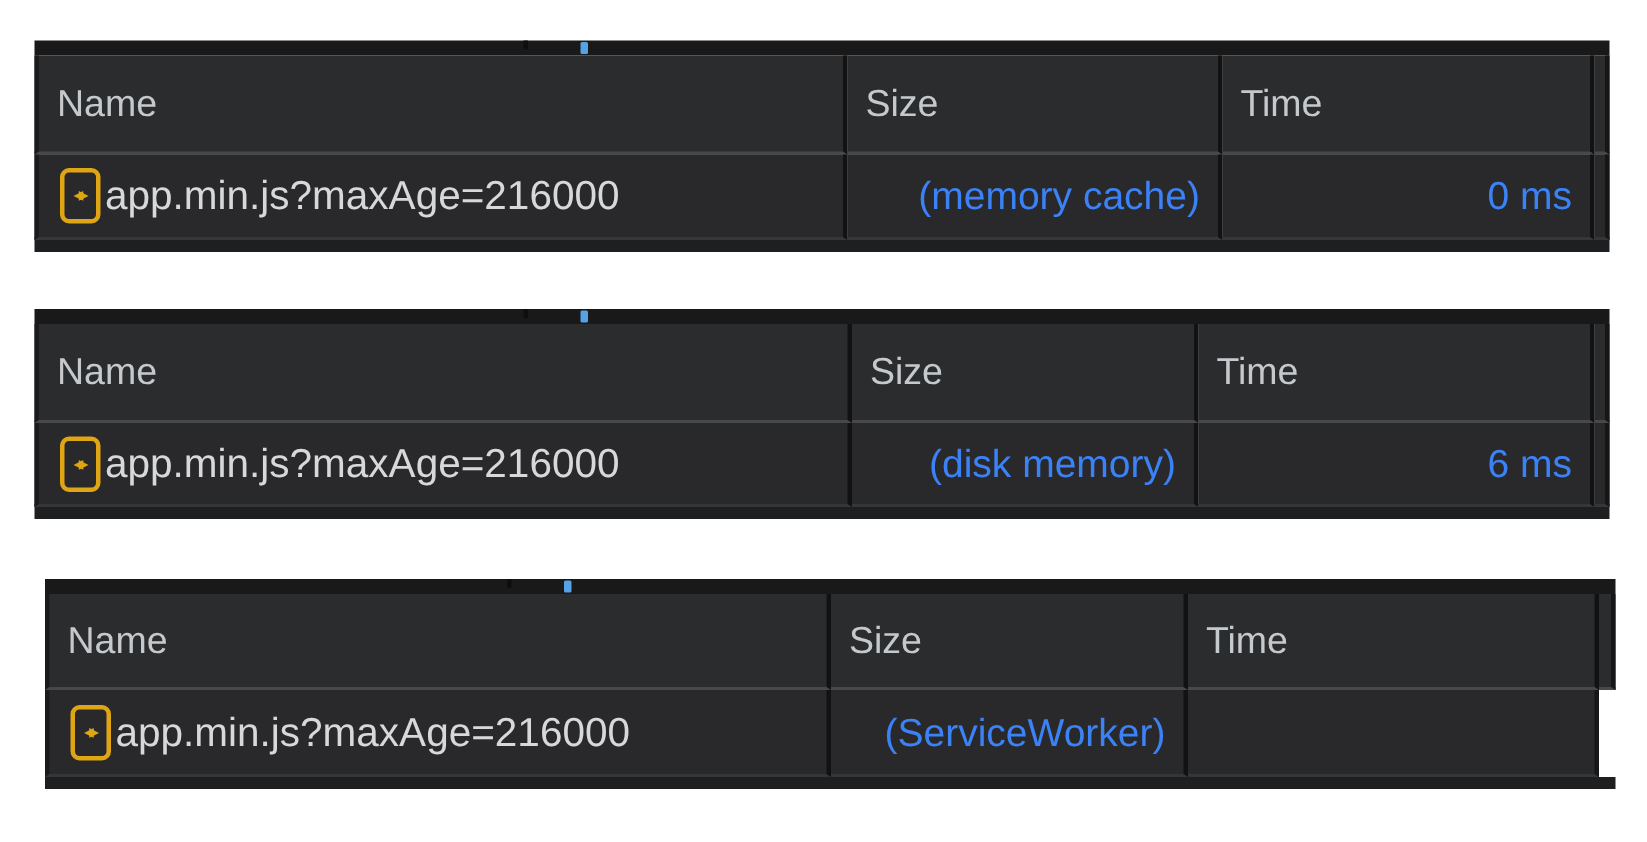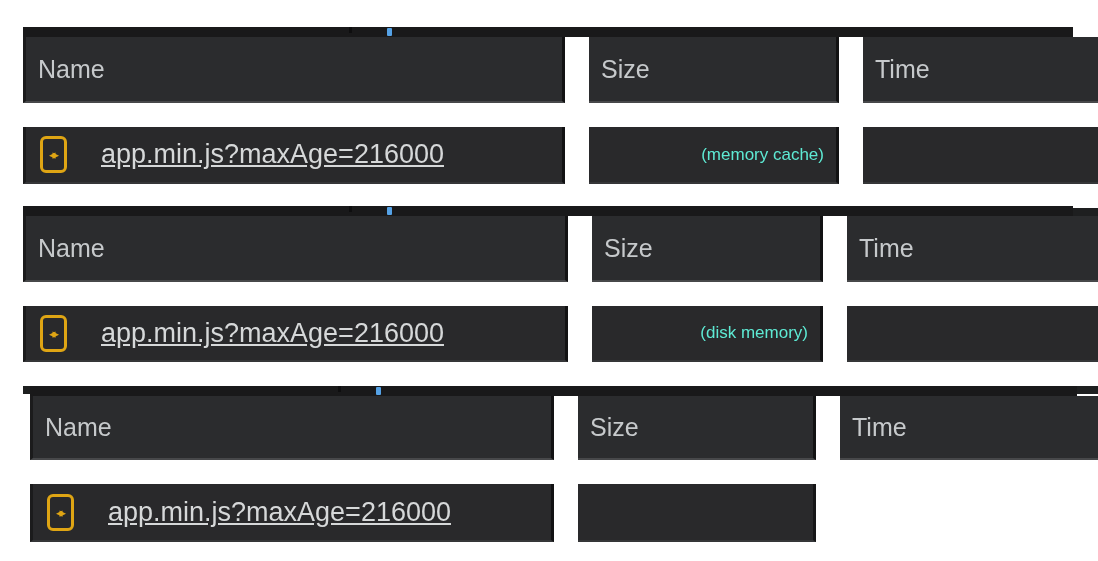--- a/index.html
+++ b/index.html
@@ -15,37 +15,36 @@
   .t3{left:30px;top:386px;width:1047px;--c1:524px;--c2:238px;--c3:274px;--c4:11px;--rh:64px;--rr:58px;--rp:8px;--tick:346px;}
 
   .strip{position:relative;height:10px;background:#19191a;width:100%;}
   .strip .notch{position:absolute;top:0;left:calc(var(--tick) - 38px);width:3px;height:6px;background:#0e0e0f;}
   .strip .bluetick{position:absolute;top:1px;left:var(--tick);width:5px;height:8px;background:#55a2e6;border-radius:1px;}
 
   .grid{
     display:grid;
     grid-template-columns:var(--c1) var(--c2) var(--c3) var(--c4);
     grid-template-rows:var(--rh) var(--rr) var(--rp);
-    gap:24px;
   }
   .cell{box-sizing:border-box;display:flex;align-items:center;overflow:hidden;white-space:nowrap;}
   .hcell{
     background:#2b2c2e;color:#c6c9cb;font-size:25px;
     border-bottom:2px solid #47484a;border-right:3px solid #121213;
     padding-left:12px;
   }
   .rcell{
-    background:#29292b;color:#5eead4;font-size:17px;
+    background:#29292b;color:#3b82f6;font-size:26px;
     border-bottom:2px solid #353638;border-right:3px solid #121213;
   }
   .edge-l{border-left:3px solid #1b1b1c;}
   .gutter{border-right:3px solid #161617;padding:0;}
   .val{justify-content:flex-end;padding-right:12px;}
   .namecell{padding-left:14px;color:#d6d8d9;font-size:27px;}
-  .nametext{margin-left:34px;text-decoration:underline;}
+  .nametext{margin-left:3px;}
   .fileicon{
     box-sizing:border-box;flex:0 0 auto;width:27px;height:37px;
     border:3px solid #dfa514;border-radius:6px;
     display:flex;align-items:center;justify-content:center;
   }
   .glyph{
     font-family:"DejaVu Sans", sans-serif;
     font-size:13px;font-weight:bold;color:#dfa514;
     letter-spacing:-3px;line-height:1;transform:translateX(-1px);
   }
@@ -73,20 +72,23 @@
 
     <div class="cell rcell namecell edge-l">
       <span class="fileicon">
           <span class="glyph">◂▸</span>
         </span>
       <span class="nametext">app.min.js?maxAge=216000</span>
     </div>
     <div class="cell rcell val">
         <span>(memory cache)</span>
       </div>
+    <div class="cell rcell val">
+        <span>0 ms</span>
+      </div>
     <div class="cell rcell gutter"></div>
 
     <div class="partial"></div>
   </div>
 </section>
 
 <section class="nettable t2">
   <div class="strip">
     <span class="notch"></span>
     <span class="bluetick"></span>
@@ -105,20 +107,23 @@
 
     <div class="cell rcell namecell edge-l">
       <span class="fileicon">
           <span class="glyph">◂▸</span>
         </span>
       <span class="nametext">app.min.js?maxAge=216000</span>
     </div>
     <div class="cell rcell val">
         <span>(disk memory)</span>
       </div>
+    <div class="cell rcell val">
+        <span>6 ms</span>
+      </div>
     <div class="cell rcell gutter"></div>
 
     <div class="partial"></div>
   </div>
 </section>
 
 <section class="nettable t3">
   <div class="strip">
     <span class="notch"></span>
     <span class="bluetick"></span>
@@ -134,17 +139,20 @@
         <span>Time</span>
       </div>
     <div class="cell hcell gutter"></div>
 
     <div class="cell rcell namecell edge-l">
       <span class="fileicon">
           <span class="glyph">◂▸</span>
         </span>
       <span class="nametext">app.min.js?maxAge=216000</span>
     </div>
+    <div class="cell rcell val">
+        <span>(ServiceWorker)</span>
+      </div>
     <div class="cell rcell gutter"></div>
 
     <div class="partial"></div>
   </div>
 </section>
 
 </body></html>

